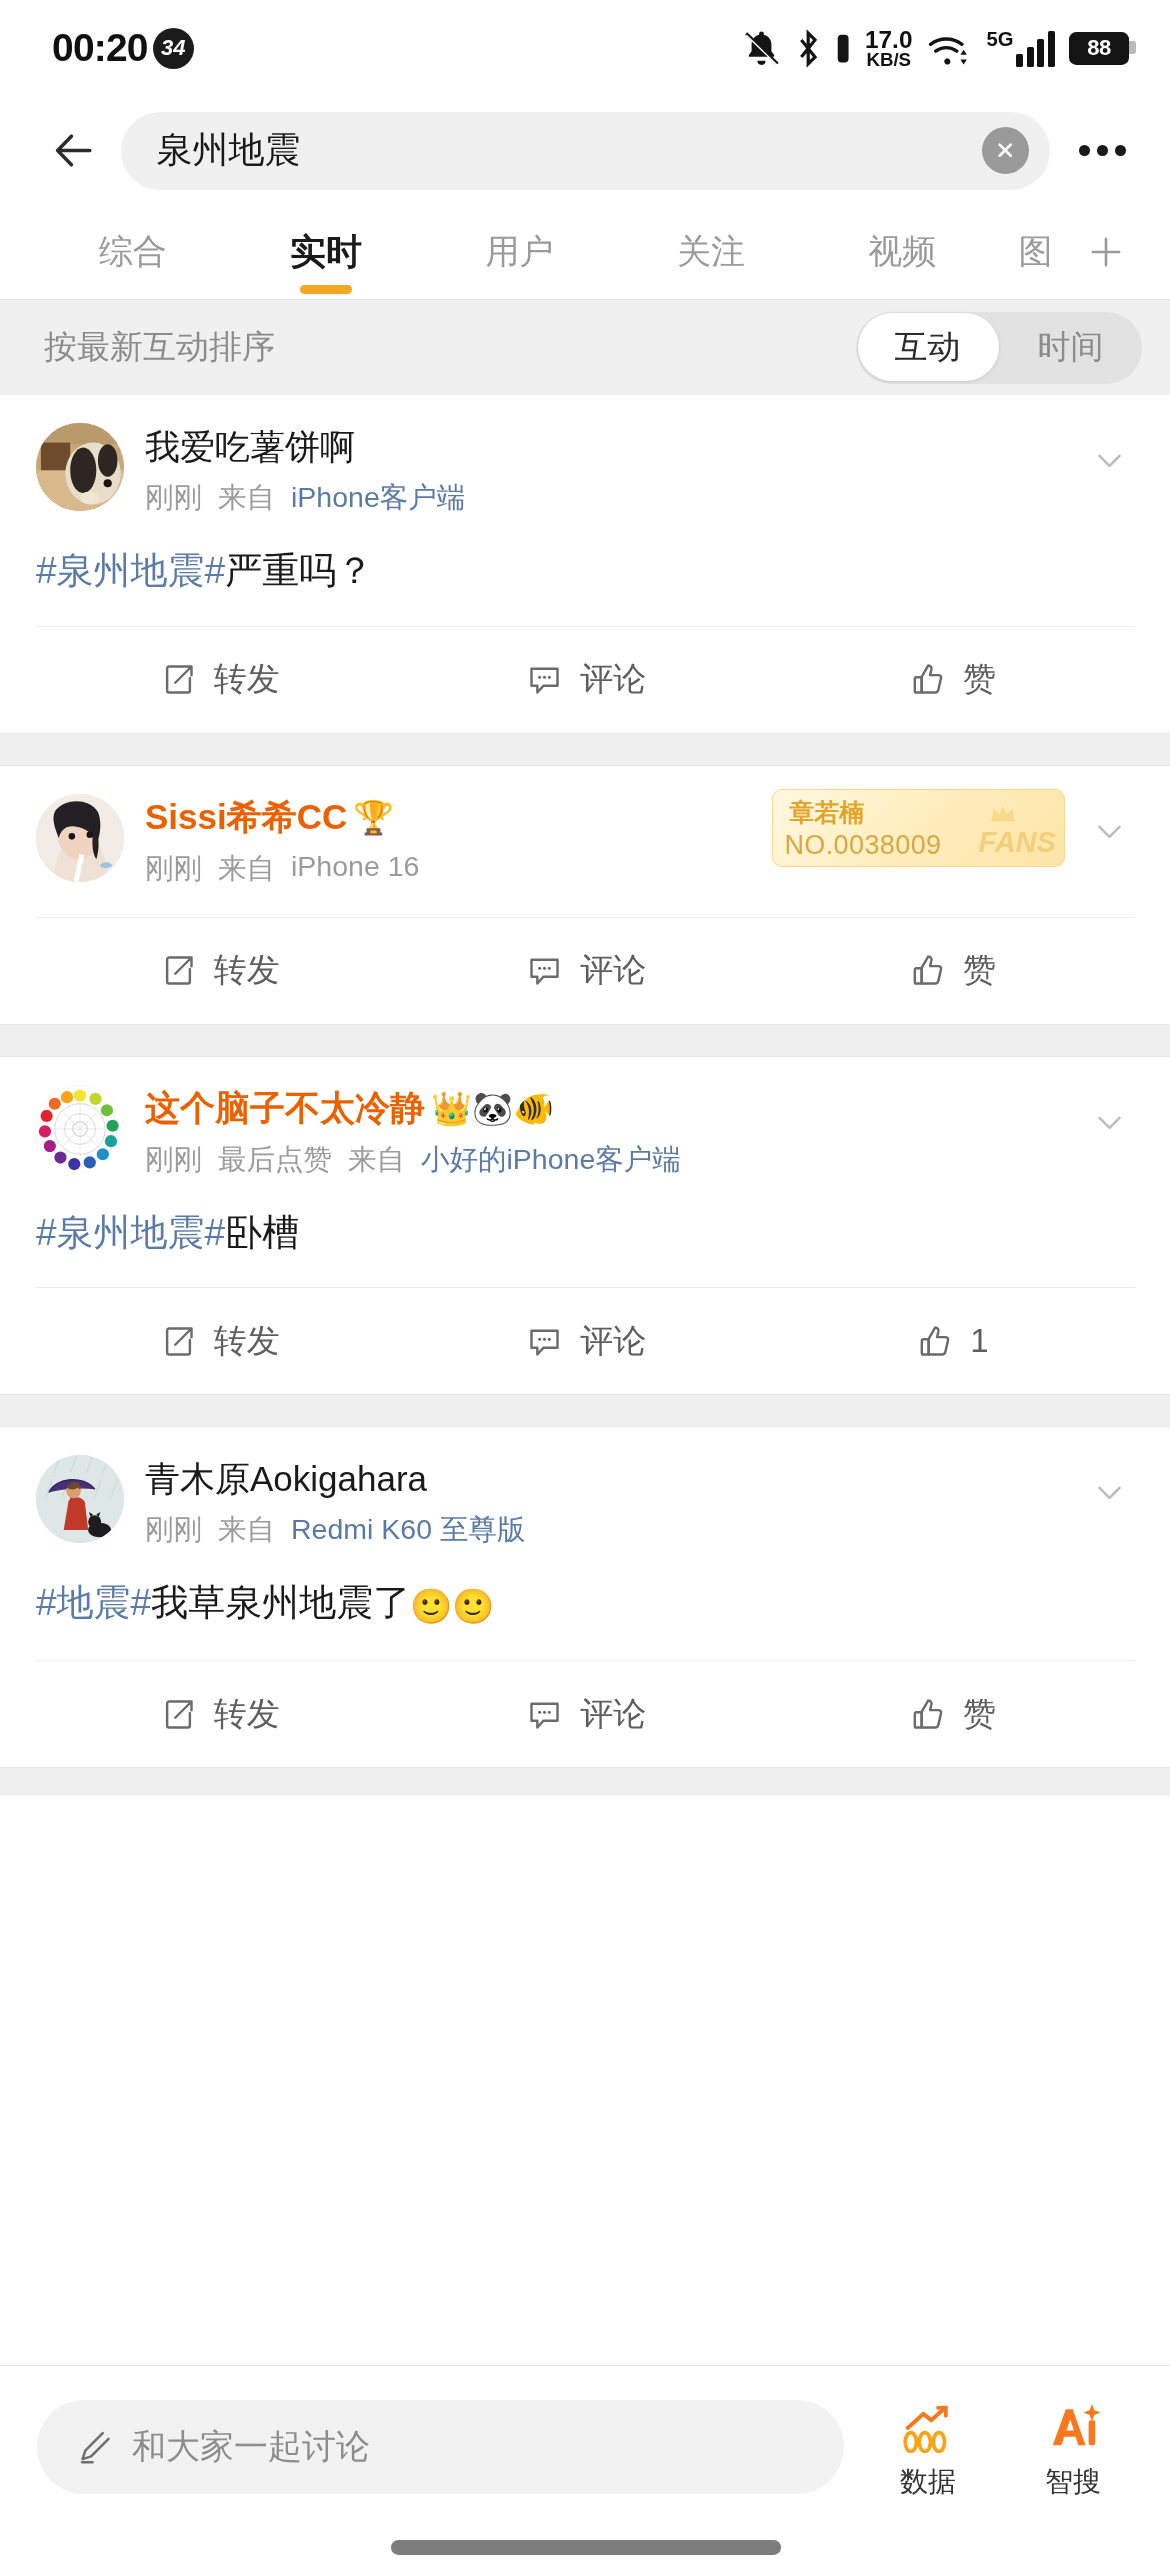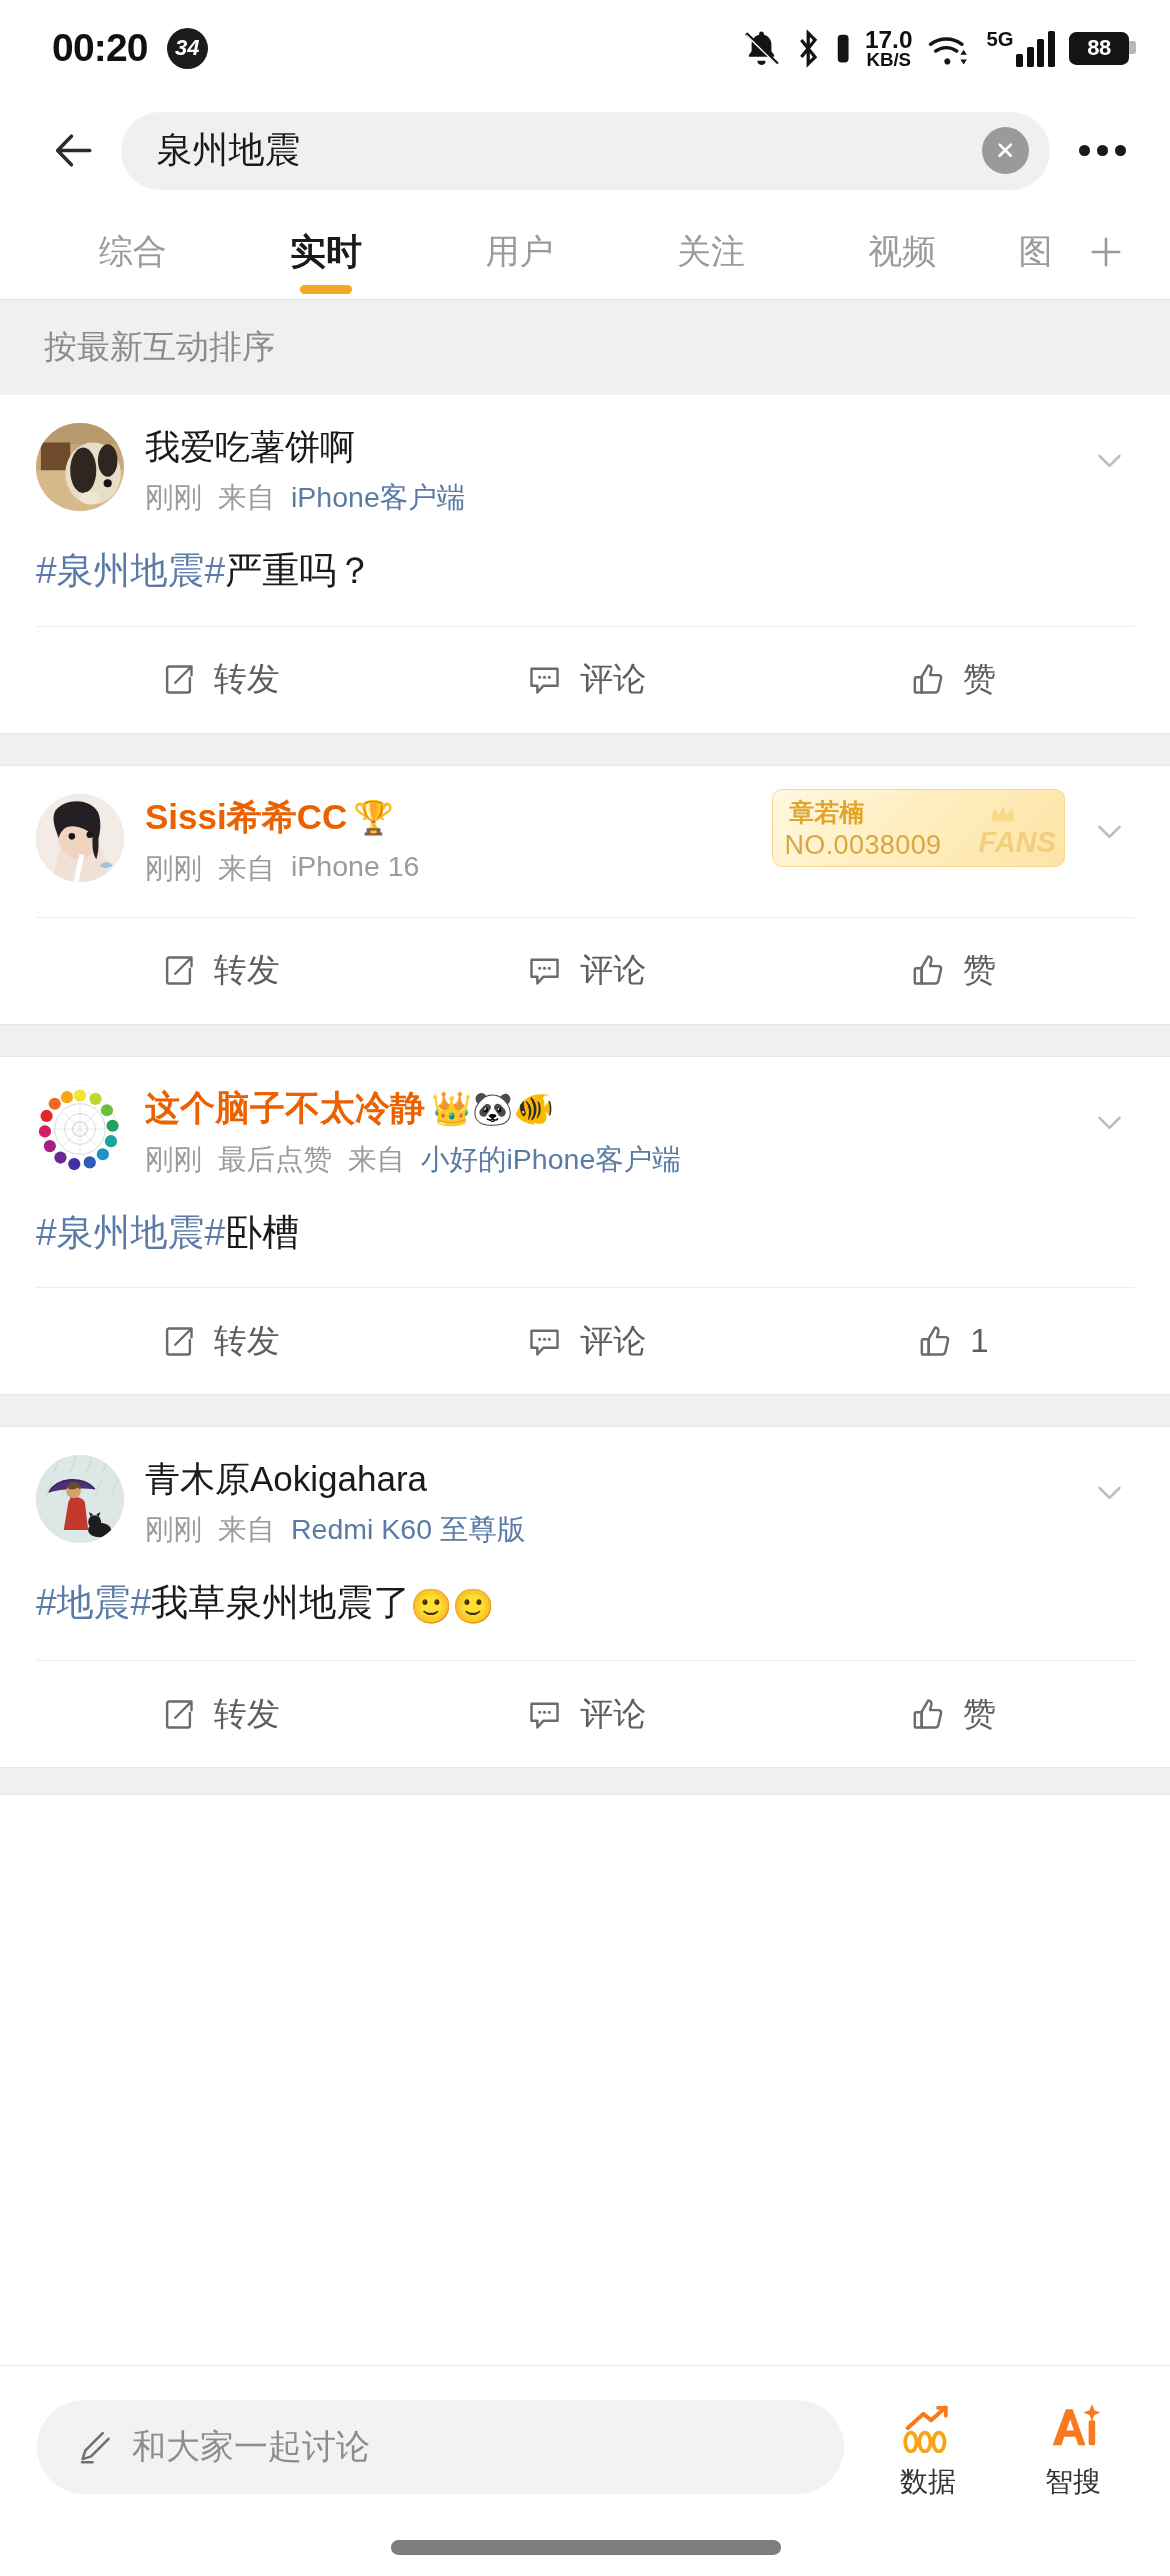--- a/index.html
+++ b/index.html
@@ -9,21 +9,21 @@
     font-family: "Liberation Sans", "DejaVu Sans", sans-serif;
     -webkit-font-smoothing: antialiased;
   }
   .phone { position: relative; width: 1171px; height: 2576px; background:#fff; overflow:hidden; }
 
   
   .statusbar {
     height: 96px; display:flex; align-items:center;
     justify-content:space-between; padding: 0 42px 0 52px;
   }
-  .sb-left { display:flex; align-items:center; gap: 19px; }
+  .sb-left { display:flex; align-items:center; gap: 5px; }
   .sb-time { font-size:39px; font-weight:700; color:#111; letter-spacing:-0.8px; font-family:"Liberation Sans",sans-serif; }
   .sb-badge {
     width:41px; height:41px; border-radius:50%;
     background:#1b1b1b; color:#fff; font-size:22px; font-weight:700;
     display:flex; align-items:center; justify-content:center; font-style:italic;
   }
   .sb-right { display:flex; align-items:center; gap:14px; }
   .ic { display:block; }
   .netspeed { display:flex; flex-direction:column; align-items:center; line-height:0.95; color:#111; }
   .netspeed .n1 { font-size:24.4px; font-weight:700; }
@@ -239,20 +239,25 @@
     </div>
     <div class="tab-plus">
       <svg width="42" height="42" viewBox="0 0 24 24">
         <path fill="none" stroke="#9a9a9a" stroke-width="1.5" stroke-linecap="round" d="M12 4.5v15M4.5 12h15"></path>
       </svg>
     </div>
   </div>
 
   <div class="sortbar">
     <span class="sort-label">按最新互动排序</span>
+    <div class="toggle">
+      <span class="knob"></span>
+      <span class="opt on">互动</span>
+      <span class="opt">时间</span>
+    </div>
   </div>
 
   <div class="post">
     <div class="post-head">
       <div class="avatar">
         <svg width="88" height="88" viewBox="0 0 108 108">
           <rect width="108" height="108" fill="#c8a878"></rect>
           <rect y="58" width="108" height="50" fill="#d8b98c"></rect>
           <rect y="0" width="108" height="26" fill="#b99a6c"></rect>
           <rect x="6" y="24" width="36" height="34" fill="#6e4b2a"></rect>

